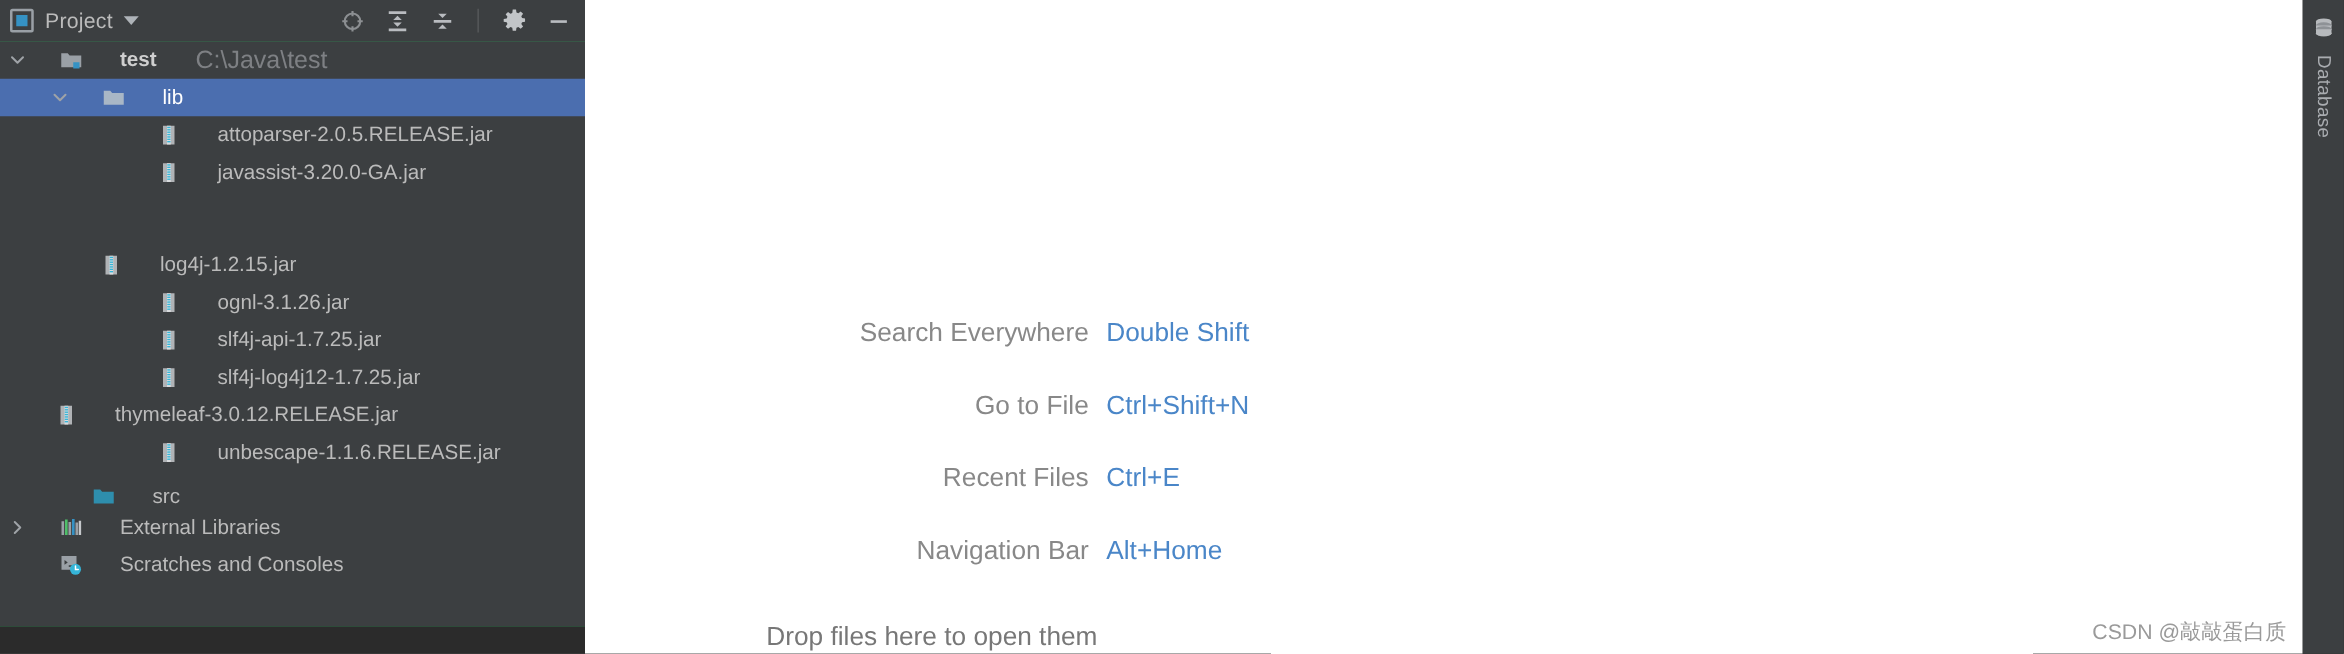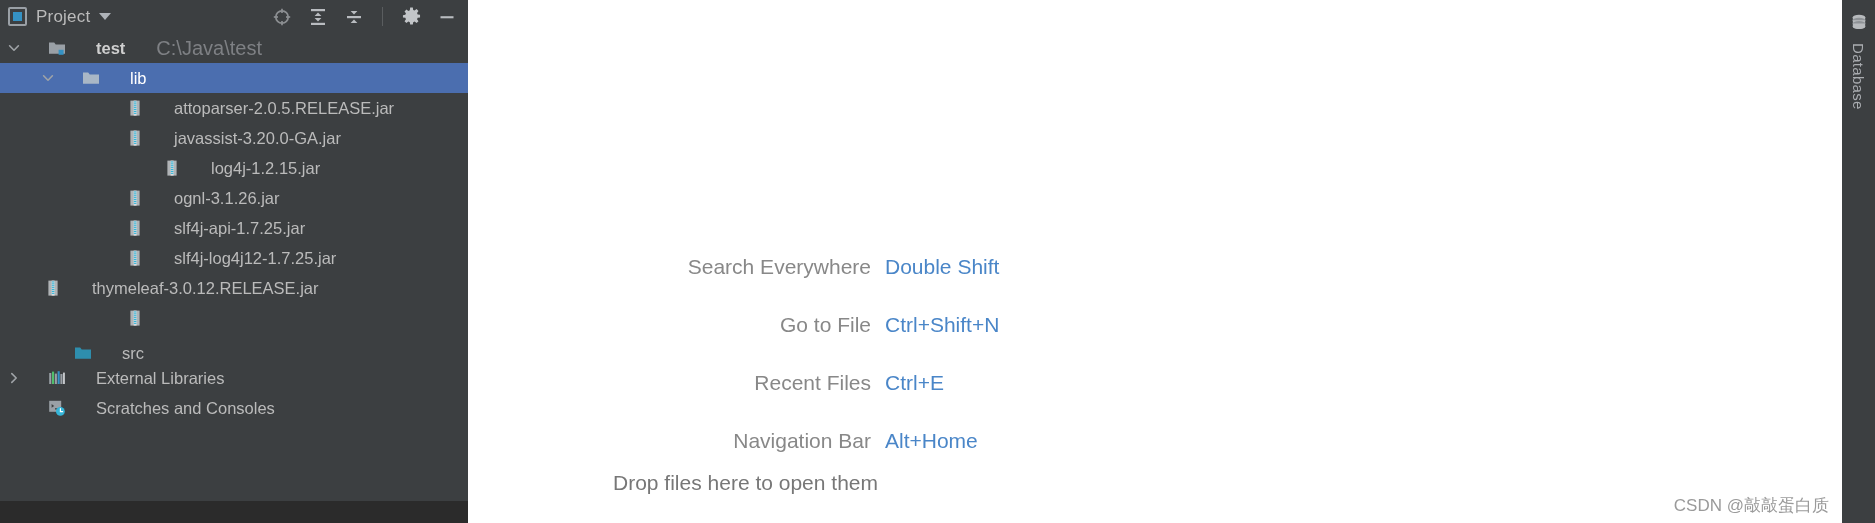--- a/index.html
+++ b/index.html
@@ -93,21 +93,21 @@
   }
   .sc-label {
     width: 272px; flex: 0 0 272px;
     text-align: right;
     color: #888888;
     padding-right: 14px;
   }
   .sc-key { color: #4a86c8; }
   .drop-hint {
     position: absolute;
-    left: 0; top: 471px;
+    left: 0; top: 498px;
     width: 100%;
     padding-left: 145px;
     font-size: 21px;
     color: #777777;
   }
   .drop-hint span { display: inline-block; width: 272px; text-align: left; }
 
   
   #right-stripe {
     width: 33px; flex: 0 0 33px;
@@ -252,21 +252,21 @@
                 <rect x="8.8" y="7.2" width="2.6" height="1.1"></rect>
                 <rect x="8.8" y="9.1" width="2.6" height="1.1"></rect>
                 <rect x="8.8" y="11.0" width="2.6" height="1.1"></rect>
                 <rect x="8.8" y="12.9" width="2.6" height="1.1"></rect>
                 <rect x="8.8" y="14.8" width="2.6" height="1.1"></rect>
               </g>
             </svg>
           </span>
           <span class="row-label">javassist-3.20.0-GA.jar</span>
         </div>
-        <div class="tree-row" style="padding-left: 119px;">
+        <div class="tree-row" style="padding-left: 36px; margin-top: 44px;">
           <span class="row-arrow"></span>
           <span class="row-icon">
             <svg width="20" height="20" viewBox="0 0 20 20">
               <rect x="5.4" y="2.6" width="9.2" height="15" fill="#b0b3b6"></rect>
               <rect x="8.6" y="2.6" width="3.0" height="15" fill="#dadcde"></rect>
               <g fill="#35b5d8">
                 <rect x="8.8" y="3.4" width="2.6" height="1.1"></rect>
                 <rect x="8.8" y="5.3" width="2.6" height="1.1"></rect>
                 <rect x="8.8" y="7.2" width="2.6" height="1.1"></rect>
                 <rect x="8.8" y="9.1" width="2.6" height="1.1"></rect>
@@ -364,20 +364,21 @@
                 <rect x="8.8" y="3.4" width="2.6" height="1.1"></rect>
                 <rect x="8.8" y="5.3" width="2.6" height="1.1"></rect>
                 <rect x="8.8" y="7.2" width="2.6" height="1.1"></rect>
                 <rect x="8.8" y="9.1" width="2.6" height="1.1"></rect>
                 <rect x="8.8" y="11.0" width="2.6" height="1.1"></rect>
                 <rect x="8.8" y="12.9" width="2.6" height="1.1"></rect>
                 <rect x="8.8" y="14.8" width="2.6" height="1.1"></rect>
               </g>
             </svg>
           </span>
+          <span class="row-label">unbescape-1.1.6.RELEASE.jar</span>
         </div>
         <div class="tree-row" style="padding-left: 30px; align-items: flex-end;">
           <span class="row-arrow"></span>
           <span class="row-icon">
             <svg width="20" height="20" viewBox="0 0 20 20">
               <path d="M2 4.6h5.2l1.5 1.8H18v9.4H2z" fill="#2e8ead"></path>
             </svg>
           </span>
           <span class="row-label">src</span>
         </div>

